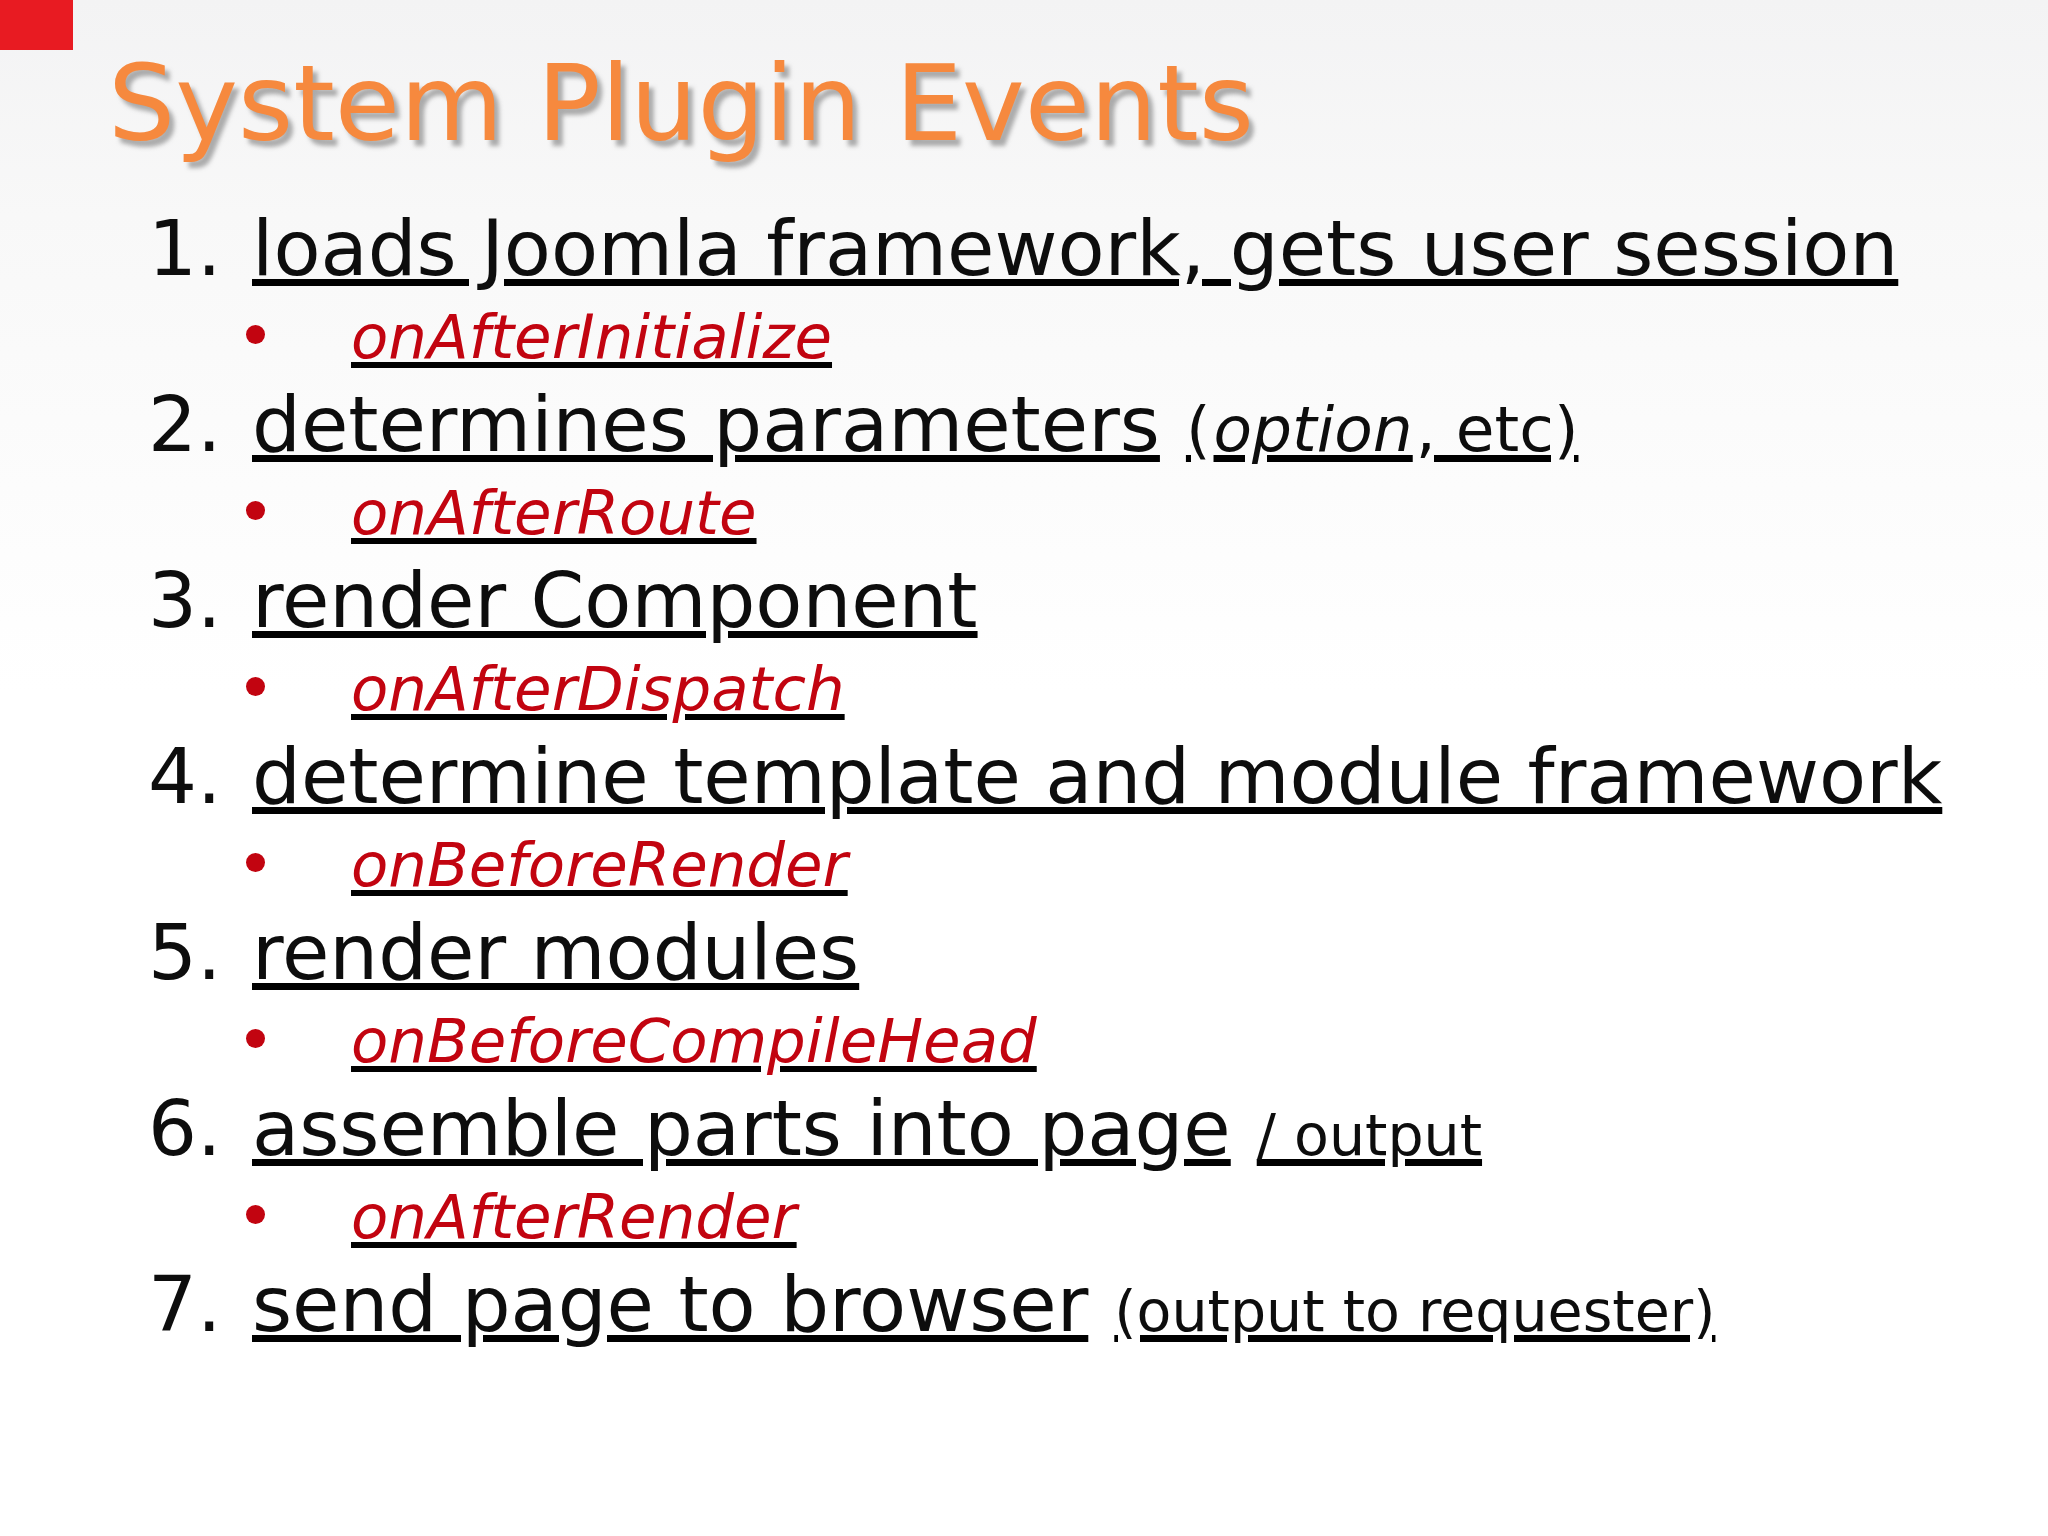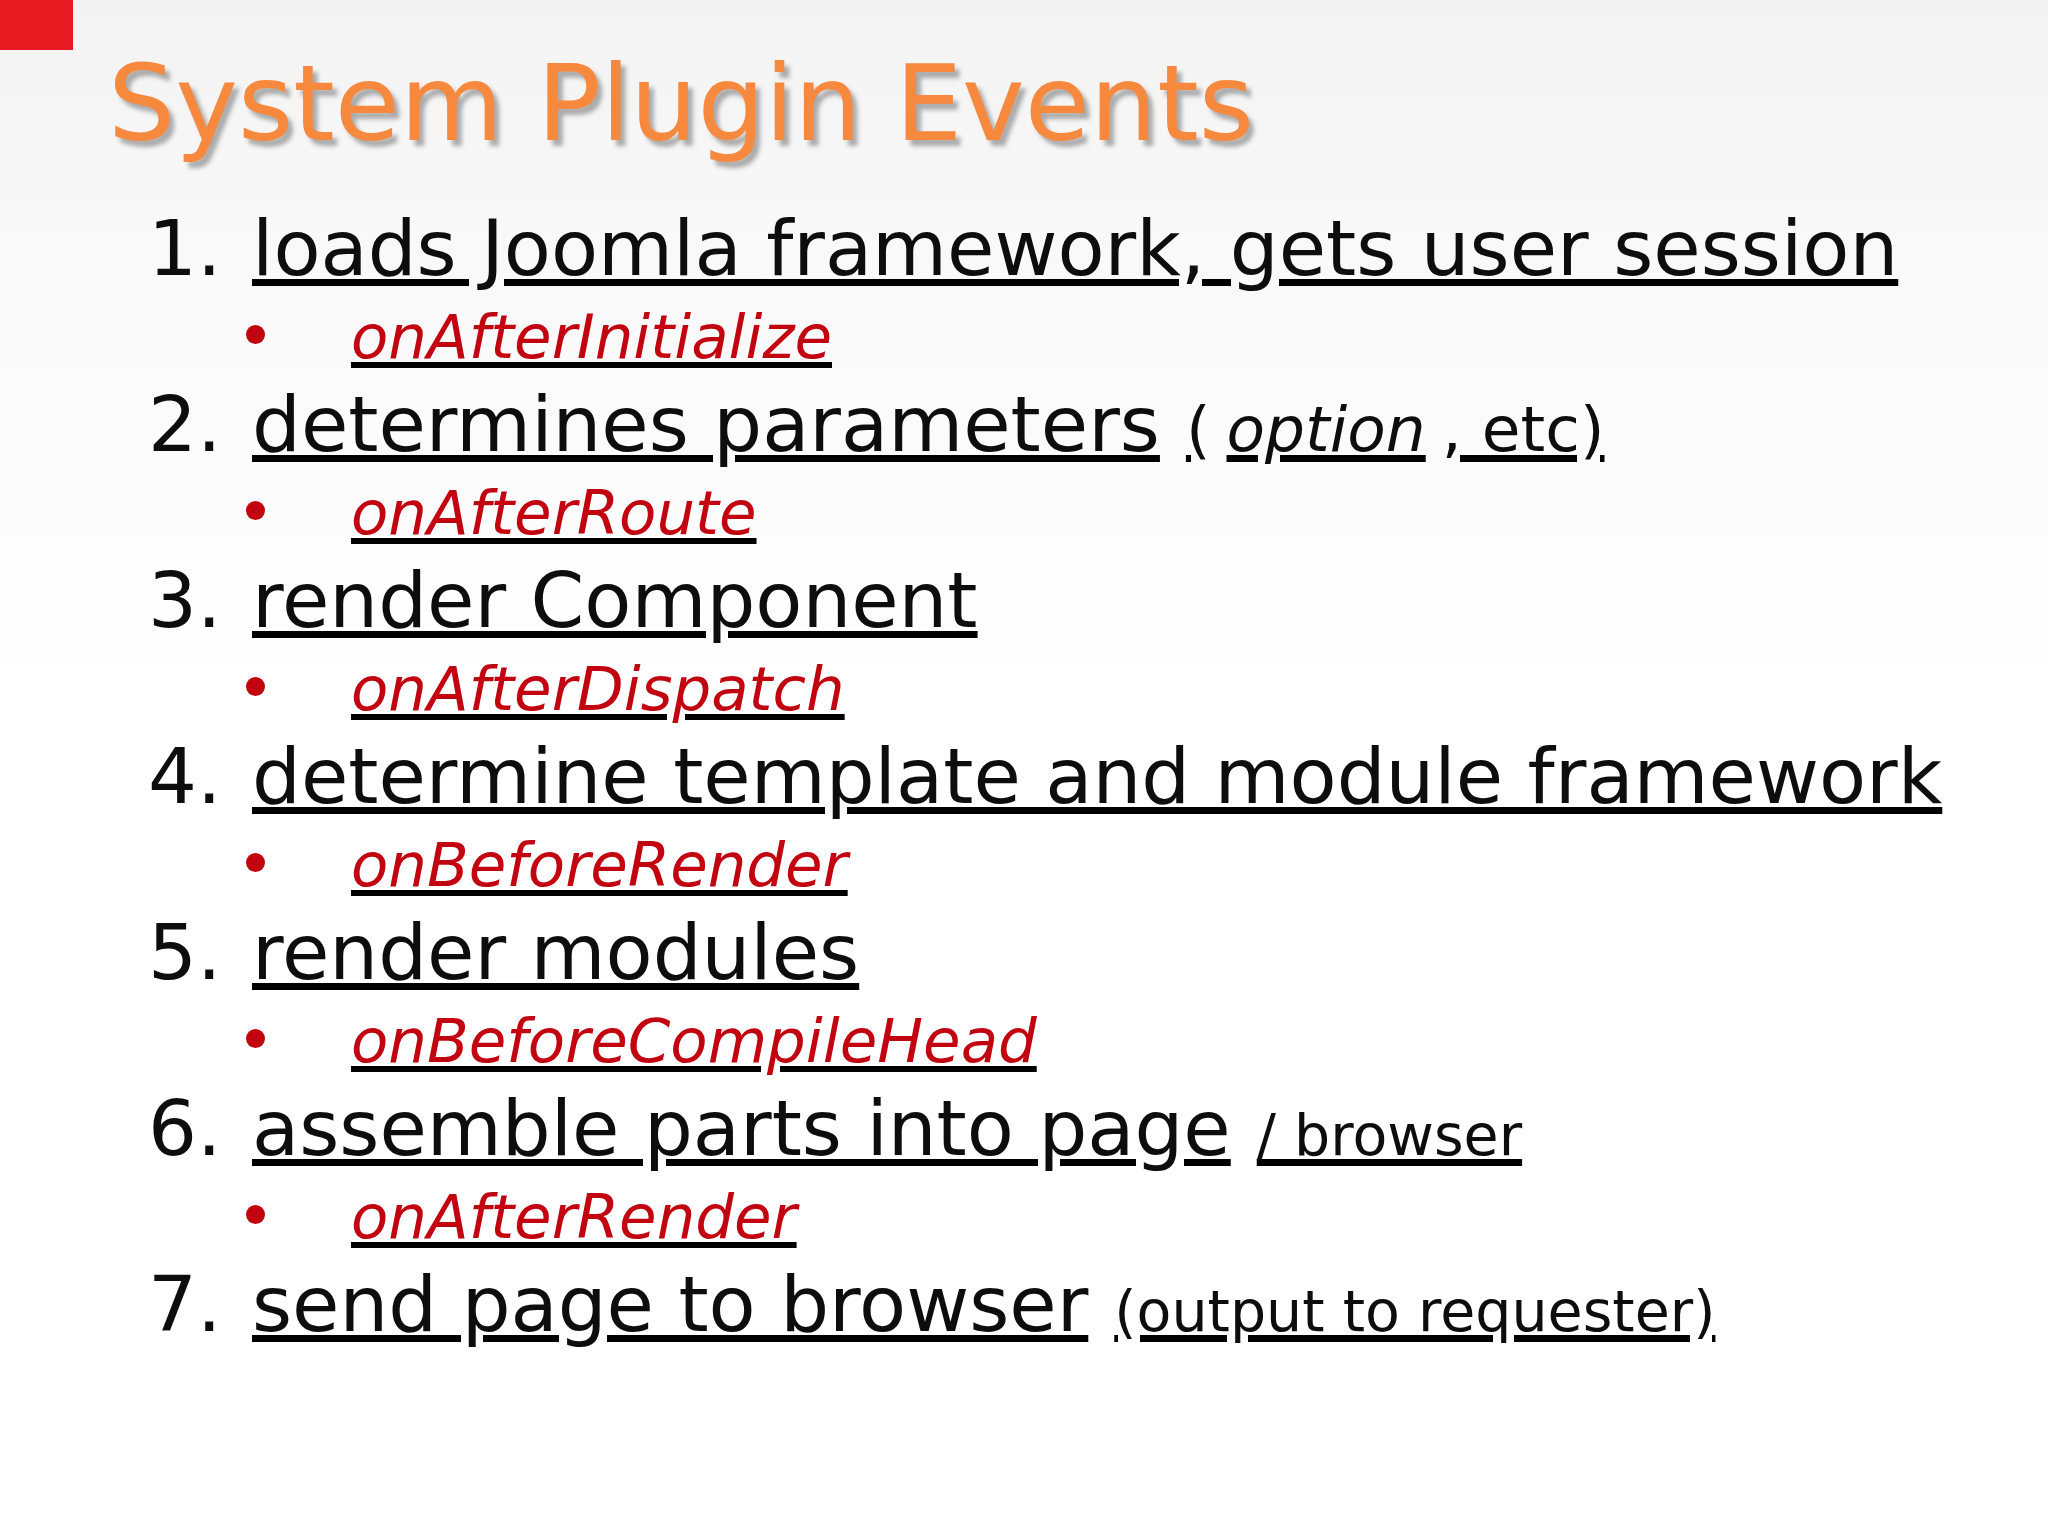--- a/index.html
+++ b/index.html
@@ -57,21 +57,21 @@
     font-size: 77px;
   }
   .num {
     display: inline-block;
     width: 104px;
   }
   .sfx {
     margin-left: 26px;
   }
   .sfx + .sfx {
-    margin-left: 16px;
+    margin-left: 3px;
   }
   .sfx.md { font-size: 63px; }
   .sfx.sm { font-size: 57px; }
   .sfx.it { font-style: italic; }
   .line.sub {
     padding-left: 246px;
     font-size: 61px;
   }
   .dot {
     display: inline-block;
@@ -97,17 +97,17 @@
       <div class="line item"><span class="num">1.</span><span class="txt">loads Joomla framework, gets user session</span></div>
       <div class="line sub"><span class="dot"></span><span class="ev">onAfterInitialize</span></div>
       <div class="line item"><span class="num">2.</span><span class="txt">determines parameters</span><span class="sfx md">(</span><span class="sfx md it">option</span><span class="sfx md">, etc)</span></div>
       <div class="line sub"><span class="dot"></span><span class="ev">onAfterRoute</span></div>
       <div class="line item"><span class="num">3.</span><span class="txt">render Component</span></div>
       <div class="line sub"><span class="dot"></span><span class="ev">onAfterDispatch</span></div>
       <div class="line item"><span class="num">4.</span><span class="txt">determine template and module framework</span></div>
       <div class="line sub"><span class="dot"></span><span class="ev">onBeforeRender</span></div>
       <div class="line item"><span class="num">5.</span><span class="txt">render modules</span></div>
       <div class="line sub"><span class="dot"></span><span class="ev">onBeforeCompileHead</span></div>
-      <div class="line item"><span class="num">6.</span><span class="txt">assemble parts into page</span><span class="sfx sm">/ browser</span></div>
+      <div class="line item"><span class="num">6.</span><span class="txt">assemble parts into page</span><span class="sfx sm">/ output</span></div>
       <div class="line sub"><span class="dot"></span><span class="ev">onAfterRender</span></div>
       <div class="line item"><span class="num">7.</span><span class="txt">send page to browser</span><span class="sfx sm">(output to requester)</span></div>
     </div>
 </div>
 
 </body></html>

